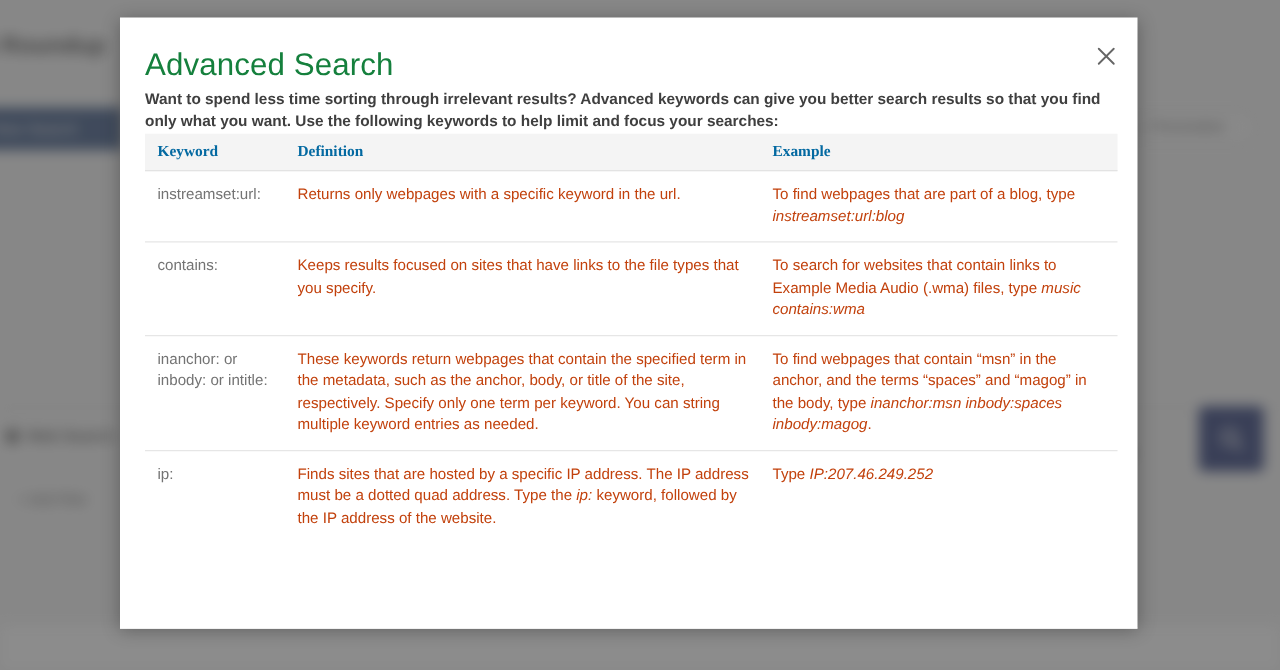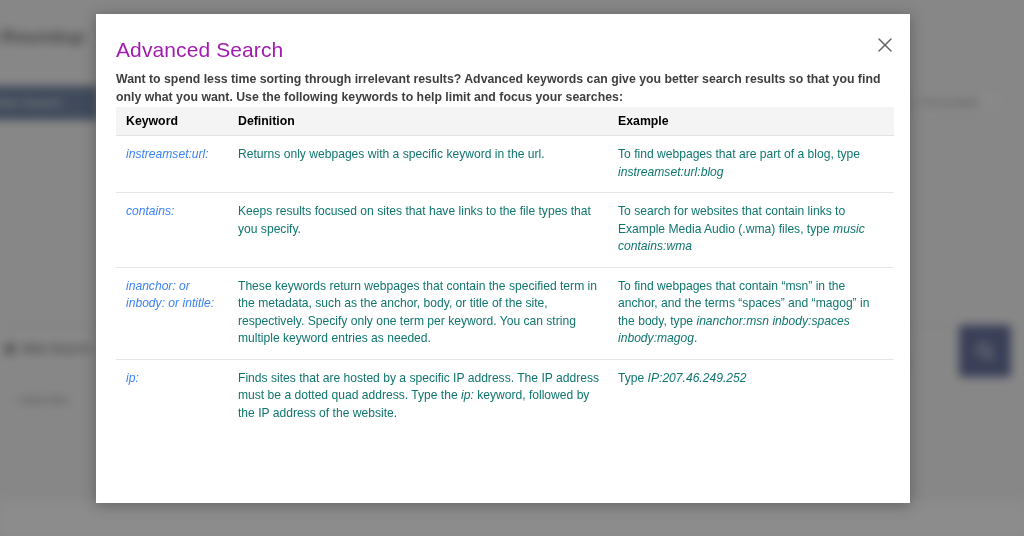--- a/index.html
+++ b/index.html
@@ -176,23 +176,23 @@
     height: 22px;
     cursor: pointer;
     z-index: 3;
   }
   #close-btn svg { width: 22px; height: 22px; display: block; }
 
   #modal-title {
     position: absolute;
     left: 20px;
     top: 24px;
-    font-size: 21px;
+    font-size: 25px;
     font-weight: 400;
-    color: #a21caf;
+    color: #15803d;
     letter-spacing: .1px;
   }
 
   #modal-intro {
     position: absolute;
     left: 20px;
     top: 56px;
     width: 778px;
     font-size: 12.3px;
     line-height: 18px;
@@ -206,45 +206,45 @@
     top: 93px;
     width: 778px;
     border-collapse: collapse;
     table-layout: fixed;
   }
 
   #kw-table th {
     background: #f4f4f4;
     font-size: 12.3px;
     font-weight: bold;
-    color: #000000;
+    color: #0369a1;
     text-align: left;
     padding: 7px 8px 7px 10px;
     border-bottom: 1px solid #e3e3e3;
     vertical-align: middle;
+    font-family: Liberation Serif, serif;
   }
 
   #kw-table td {
     font-size: 12.1px;
     line-height: 17.5px;
-    color: #0f766e;
+    color: #c2410c;
     padding: 10px 8px 11px 10px;
     border-bottom: 1px solid #e6e6e6;
     vertical-align: top;
   }
 
   #kw-table tr:last-child td { border-bottom: none; }
 
   .col-keyword { width: 112px; }
   .col-def     { width: 380px; }
   .col-example { width: 286px; }
 
   #kw-table td.cell-keyword {
-    font-style: italic;
-    color: #3b82f6;
+    color: #737373;
     padding-left: 10px;
   }
 
   #kw-table td em, .cell-keyword em { }
 
   .scroll-edge {
     position: absolute;
     left: 0; right: 0; bottom: 0;
     height: 1px;
     background: #ffffff;

